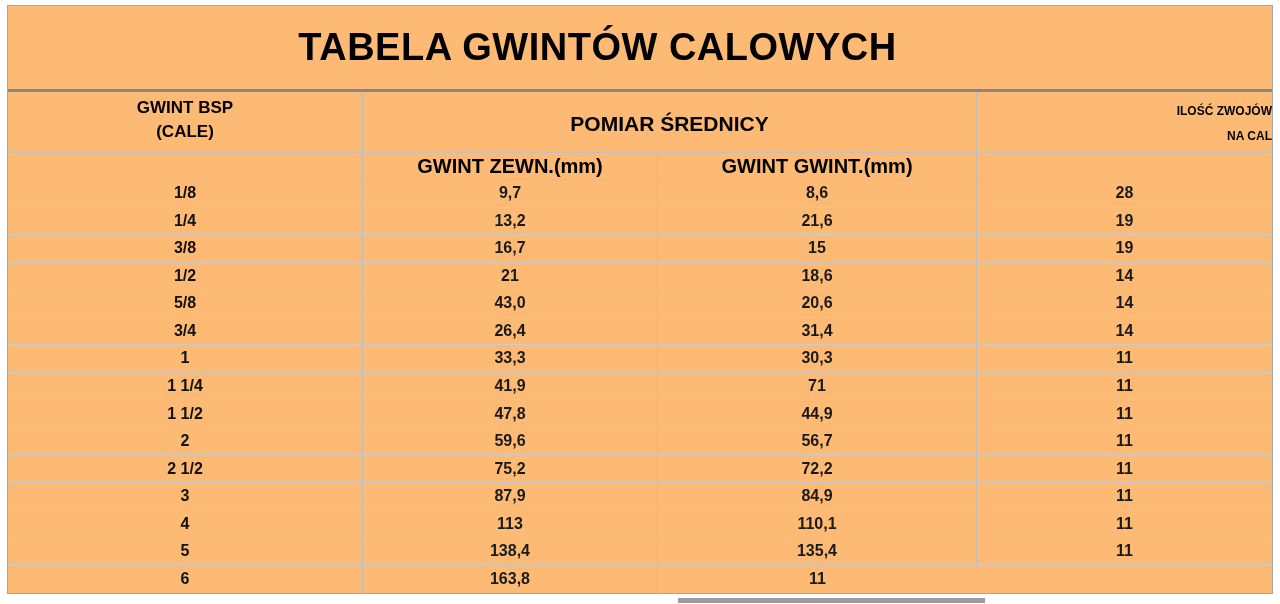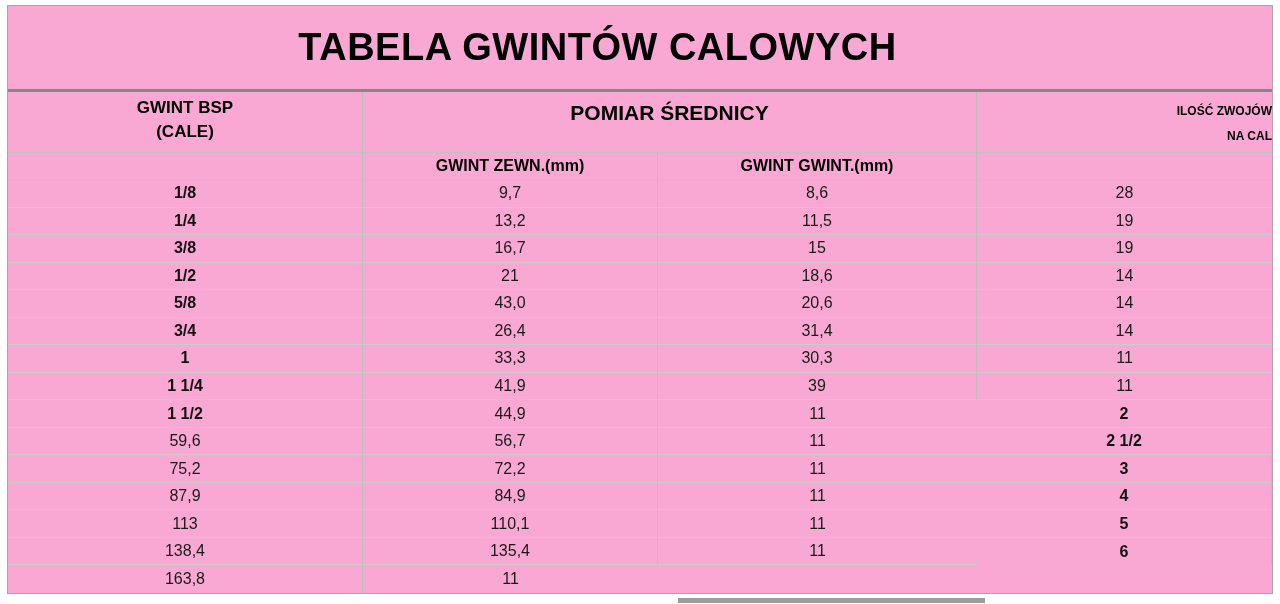--- a/index.html
+++ b/index.html
@@ -20,21 +20,21 @@
     position: absolute;
     left: 7px;
     top: 5px;
     width: 1266px;
     height: 589px;
     box-sizing: border-box;
     border: 1px solid #a6a6a6;
     display: grid;
     grid-template-columns: 355px 295px 319px 1fr;
     grid-template-rows: 86px 61px 27px repeat(15, 1fr);
-    background: #f9a8d4;
+    background: #fdba74;
   }
   .cell {
     display: flex;
     align-items: center;
     justify-content: center;
     box-sizing: border-box;
     color: #141414;
     overflow: hidden;
   }
   .title-cell {
@@ -56,34 +56,35 @@
     font-size: 17px;
     line-height: 24px;
     text-align: center;
     color: #000;
   }
   .col1-hdr { border-right: 1px solid #bdbdbd; }
   .group-hdr {
     grid-column: 2 / 4;
     border-right: 1px solid #bdbdbd;
     font-size: 21px;
-    padding-top: 9px;
+    padding-top: 20px;
   }
   .col4-hdr { font-size: 12px; line-height: 25px; padding-top: 7px; align-items: flex-end; }
   .sub {
     border-bottom: 1px solid #c2c2c2;
     font-weight: bold;
-    font-size: 16px;
+    font-size: 20px;
     color: #000;
   }
   .br { border-right: 1px solid #bdbdbd; }
   .data {
     border-bottom: 1px solid #cbcbcb;
     font-size: 16px;
     color: #1a1a1a;
+    font-weight: bold;
   }
   .data.bold-col { font-weight: bold; color: #111; }
   .data.last-row { border-bottom: none; }
   .bottom-seg {
     position: absolute;
     left: 678px;
     top: 598px;
     width: 307px;
     height: 5px;
     background: #9c9c9c;
@@ -111,21 +112,21 @@
     <div class="cell sub br">GWINT ZEWN.(mm)</div>
     <div class="cell sub br">GWINT GWINT.(mm)</div>
     <div class="cell sub"></div>
 
   <div class="cell data br bold-col">1/8</div>
       <div class="cell data br">9,7</div>
       <div class="cell data br">8,6</div>
       <div class="cell data">28</div>
       <div class="cell data br bold-col">1/4</div>
       <div class="cell data br">13,2</div>
-      <div class="cell data br">11,5</div>
+      <div class="cell data br">21,6</div>
       <div class="cell data">19</div>
       <div class="cell data br bold-col">3/8</div>
       <div class="cell data br">16,7</div>
       <div class="cell data br">15</div>
       <div class="cell data">19</div>
       <div class="cell data br bold-col">1/2</div>
       <div class="cell data br">21</div>
       <div class="cell data br">18,6</div>
       <div class="cell data">14</div>
       <div class="cell data br bold-col">5/8</div>
@@ -135,23 +136,24 @@
       <div class="cell data br bold-col">3/4</div>
       <div class="cell data br">26,4</div>
       <div class="cell data br">31,4</div>
       <div class="cell data">14</div>
       <div class="cell data br bold-col">1</div>
       <div class="cell data br">33,3</div>
       <div class="cell data br">30,3</div>
       <div class="cell data">11</div>
       <div class="cell data br bold-col">1 1/4</div>
       <div class="cell data br">41,9</div>
-      <div class="cell data br">39</div>
+      <div class="cell data br">71</div>
       <div class="cell data">11</div>
       <div class="cell data br bold-col">1 1/2</div>
+      <div class="cell data br">47,8</div>
       <div class="cell data br">44,9</div>
       <div class="cell data">11</div>
       <div class="cell data br bold-col">2</div>
       <div class="cell data br">59,6</div>
       <div class="cell data br">56,7</div>
       <div class="cell data">11</div>
       <div class="cell data br bold-col">2 1/2</div>
       <div class="cell data br">75,2</div>
       <div class="cell data br">72,2</div>
       <div class="cell data">11</div>

